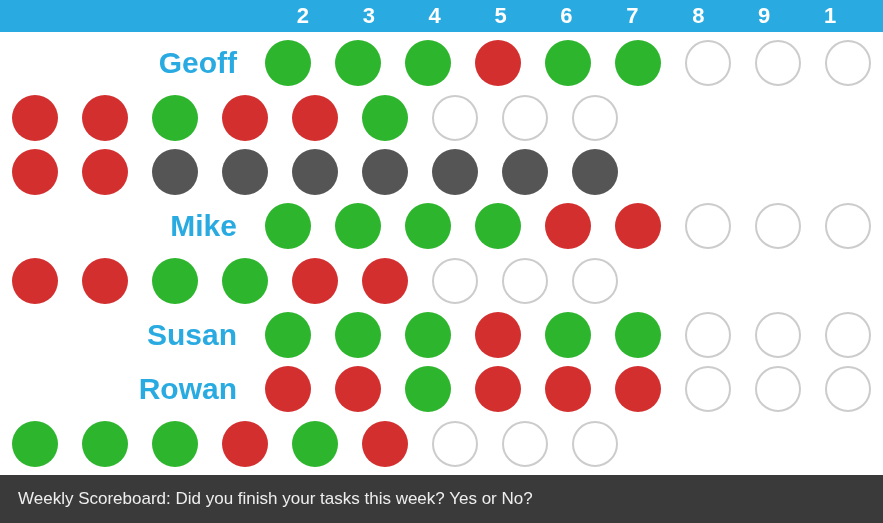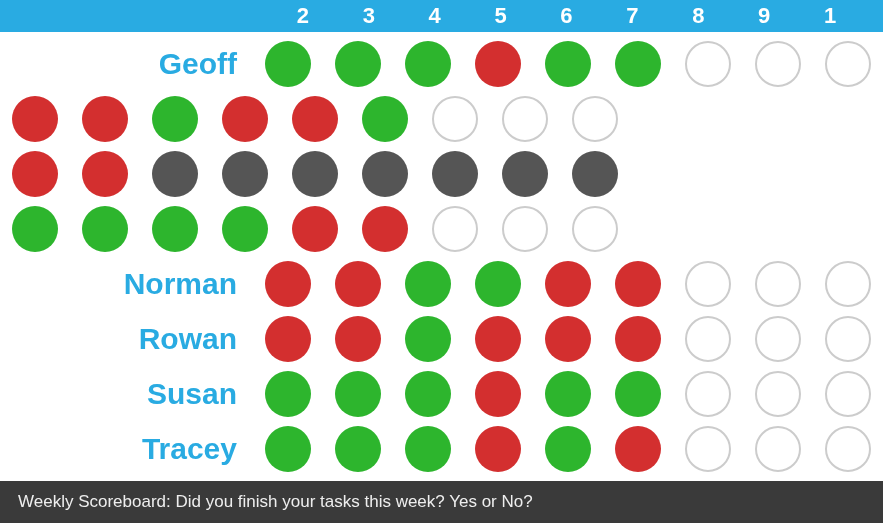--- a/index.html
+++ b/index.html
@@ -78,21 +78,21 @@
     .dot.green { background-color: #2db52d; }
     .dot.red { background-color: #d32f2f; }
     .dot.gray { background-color: #555555; }
     .dot.empty {
       background-color: transparent;
       border: 2.5px solid #cccccc;
     }
 
     #footer-bar {
       background: #3a3a3a;
-      height: 42px;
+      height: 48px;
       display: flex;
       align-items: center;
       padding-left: 18px;
     }
 
     #footer-text {
       color: #eeeeee;
       font-size: 17px;
     }
   </style>
@@ -201,70 +201,102 @@
         </div>
         <div class="dot-cell">
           <div class="dot gray"></div>
         </div>
         <div class="dot-cell">
           <div class="dot gray"></div>
         </div>
       </div>
     </div>
     <div class="row">
-      <div class="dots-area">
-        <div class="dot-cell">
-          <div class="dot green"></div>
-        </div>
-        <div class="dot-cell">
-          <div class="dot green"></div>
-        </div>
-        <div class="dot-cell">
-          <div class="dot green"></div>
-        </div>
-        <div class="dot-cell">
-          <div class="dot green"></div>
-        </div>
-        <div class="dot-cell">
-          <div class="dot red"></div>
-        </div>
-        <div class="dot-cell">
-          <div class="dot red"></div>
-        </div>
-        <div class="dot-cell">
-          <div class="dot empty"></div>
-        </div>
-        <div class="dot-cell">
-          <div class="dot empty"></div>
-        </div>
-        <div class="dot-cell">
-          <div class="dot empty"></div>
-        </div>
-      </div>
-    </div>
-    <div class="row">
-      <div class="row-label">Norman</div>
-      <div class="dots-area">
-        <div class="dot-cell">
-          <div class="dot red"></div>
-        </div>
-        <div class="dot-cell">
-          <div class="dot red"></div>
-        </div>
-        <div class="dot-cell">
-          <div class="dot green"></div>
-        </div>
-        <div class="dot-cell">
-          <div class="dot green"></div>
-        </div>
-        <div class="dot-cell">
-          <div class="dot red"></div>
-        </div>
-        <div class="dot-cell">
-          <div class="dot red"></div>
+      <div class="row-label">Mike</div>
+      <div class="dots-area">
+        <div class="dot-cell">
+          <div class="dot green"></div>
+        </div>
+        <div class="dot-cell">
+          <div class="dot green"></div>
+        </div>
+        <div class="dot-cell">
+          <div class="dot green"></div>
+        </div>
+        <div class="dot-cell">
+          <div class="dot green"></div>
+        </div>
+        <div class="dot-cell">
+          <div class="dot red"></div>
+        </div>
+        <div class="dot-cell">
+          <div class="dot red"></div>
+        </div>
+        <div class="dot-cell">
+          <div class="dot empty"></div>
+        </div>
+        <div class="dot-cell">
+          <div class="dot empty"></div>
+        </div>
+        <div class="dot-cell">
+          <div class="dot empty"></div>
+        </div>
+      </div>
+    </div>
+    <div class="row">
+      <div class="dots-area">
+        <div class="dot-cell">
+          <div class="dot red"></div>
+        </div>
+        <div class="dot-cell">
+          <div class="dot red"></div>
+        </div>
+        <div class="dot-cell">
+          <div class="dot green"></div>
+        </div>
+        <div class="dot-cell">
+          <div class="dot green"></div>
+        </div>
+        <div class="dot-cell">
+          <div class="dot red"></div>
+        </div>
+        <div class="dot-cell">
+          <div class="dot red"></div>
+        </div>
+        <div class="dot-cell">
+          <div class="dot empty"></div>
+        </div>
+        <div class="dot-cell">
+          <div class="dot empty"></div>
+        </div>
+        <div class="dot-cell">
+          <div class="dot empty"></div>
+        </div>
+      </div>
+    </div>
+    <div class="row">
+      <div class="row-label">Susan</div>
+      <div class="dots-area">
+        <div class="dot-cell">
+          <div class="dot green"></div>
+        </div>
+        <div class="dot-cell">
+          <div class="dot green"></div>
+        </div>
+        <div class="dot-cell">
+          <div class="dot green"></div>
+        </div>
+        <div class="dot-cell">
+          <div class="dot red"></div>
+        </div>
+        <div class="dot-cell">
+          <div class="dot green"></div>
+        </div>
+        <div class="dot-cell">
+          <div class="dot green"></div>
         </div>
         <div class="dot-cell">
           <div class="dot empty"></div>
         </div>
         <div class="dot-cell">
           <div class="dot empty"></div>
         </div>
         <div class="dot-cell">
           <div class="dot empty"></div>
         </div>
@@ -296,53 +328,20 @@
         </div>
         <div class="dot-cell">
           <div class="dot empty"></div>
         </div>
         <div class="dot-cell">
           <div class="dot empty"></div>
         </div>
       </div>
     </div>
     <div class="row">
-      <div class="row-label">Susan</div>
-      <div class="dots-area">
-        <div class="dot-cell">
-          <div class="dot green"></div>
-        </div>
-        <div class="dot-cell">
-          <div class="dot green"></div>
-        </div>
-        <div class="dot-cell">
-          <div class="dot green"></div>
-        </div>
-        <div class="dot-cell">
-          <div class="dot red"></div>
-        </div>
-        <div class="dot-cell">
-          <div class="dot green"></div>
-        </div>
-        <div class="dot-cell">
-          <div class="dot green"></div>
-        </div>
-        <div class="dot-cell">
-          <div class="dot empty"></div>
-        </div>
-        <div class="dot-cell">
-          <div class="dot empty"></div>
-        </div>
-        <div class="dot-cell">
-          <div class="dot empty"></div>
-        </div>
-      </div>
-    </div>
-    <div class="row">
-      <div class="row-label">Tracey</div>
       <div class="dots-area">
         <div class="dot-cell">
           <div class="dot green"></div>
         </div>
         <div class="dot-cell">
           <div class="dot green"></div>
         </div>
         <div class="dot-cell">
           <div class="dot green"></div>
         </div>

